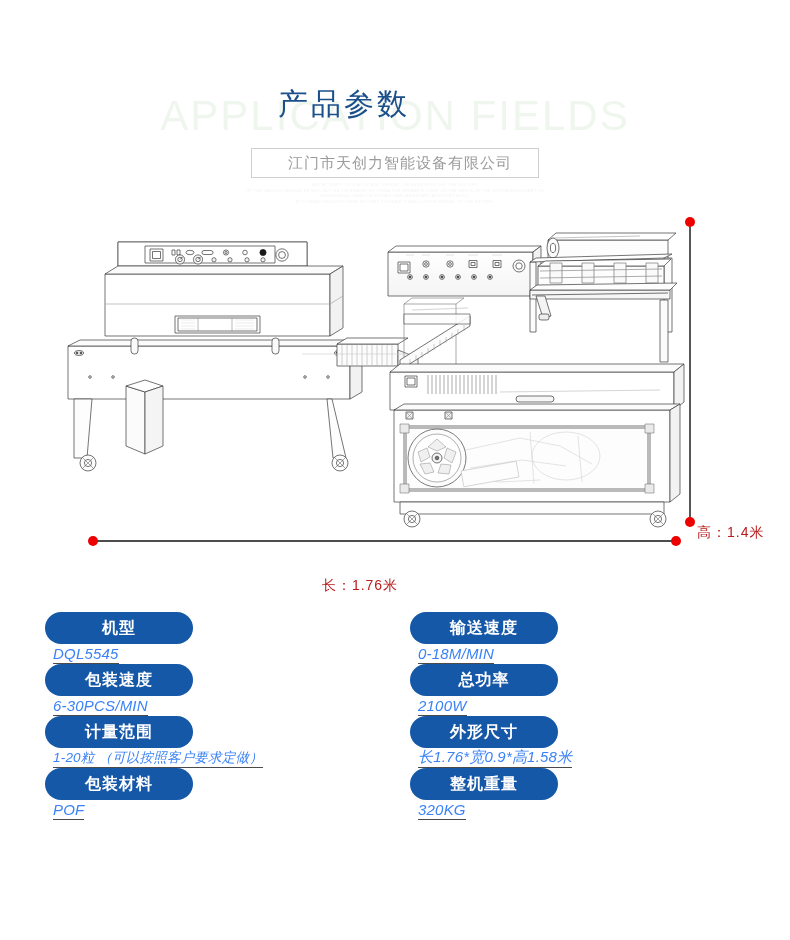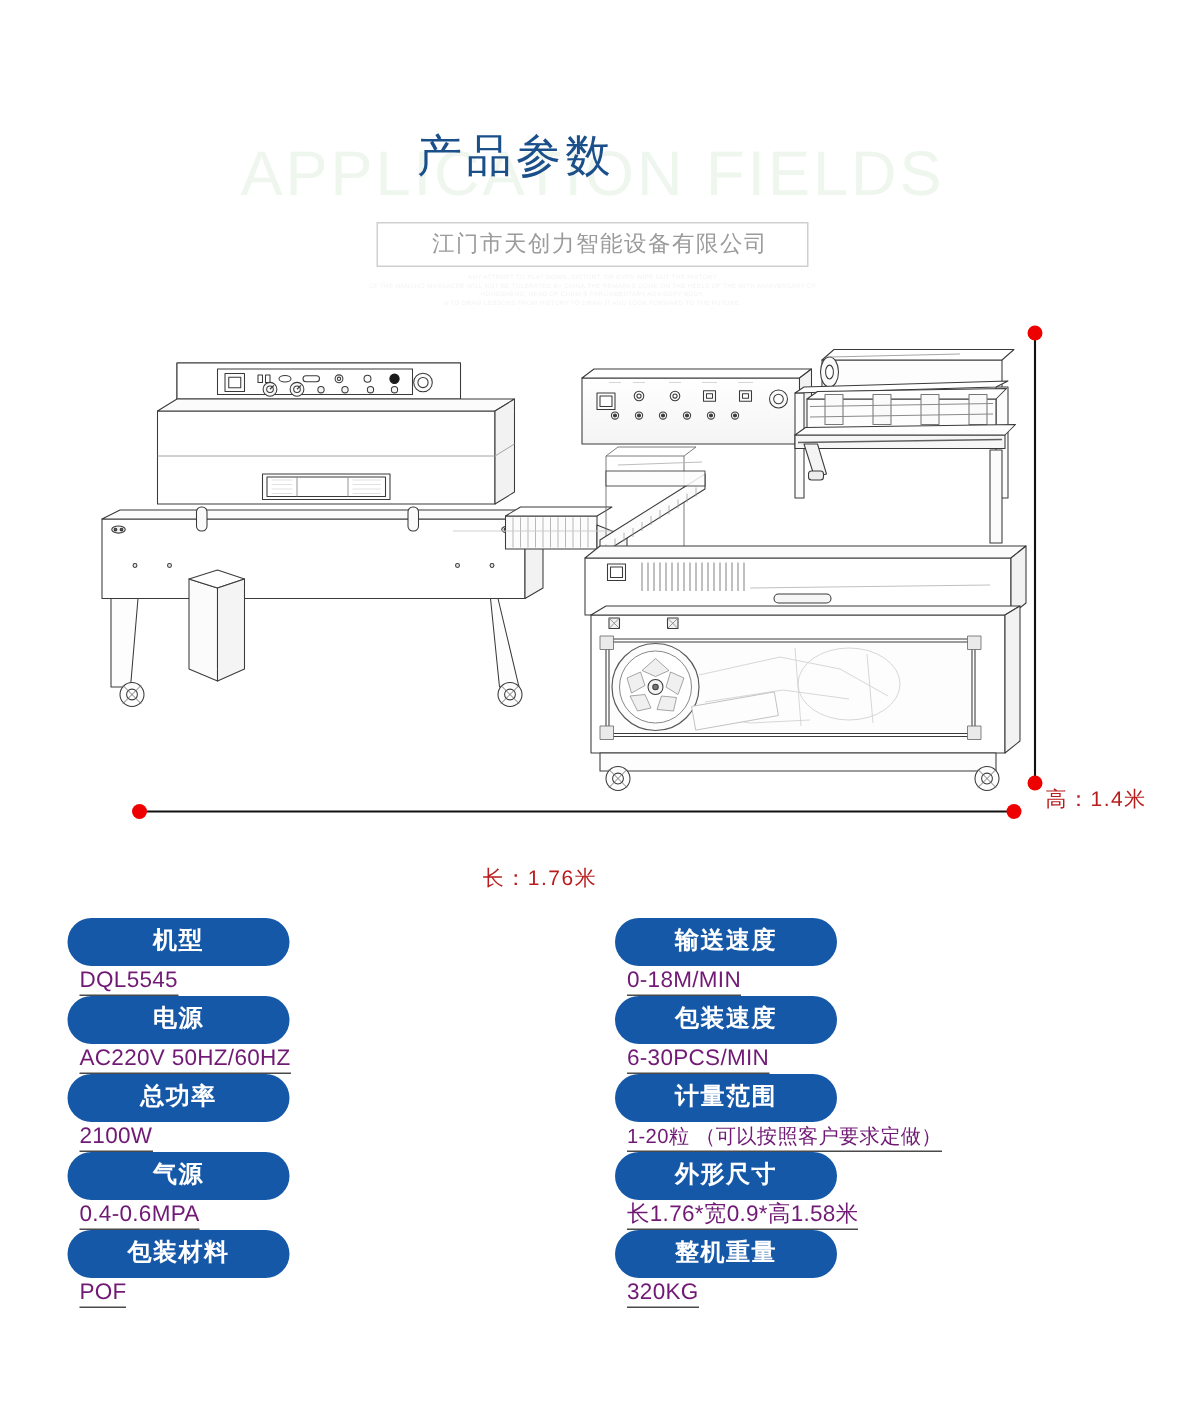--- a/index.html
+++ b/index.html
@@ -143,23 +143,24 @@
     flex: 1 1 auto;
     margin-left: 8px;
     border-bottom: 1.5px solid #4a4a4a;
     height: 40px;
     display: flex;
     align-items: center;
     box-sizing: border-box;
   }
   .spec-value {
     font-size: 15px;
-    color: #701a75;
+    color: #3b82f6;
     white-space: nowrap;
     letter-spacing: 0.2px;
+    font-style: italic;
   }
   .spec-value.small {
     font-size: 13.5px;
   }
 </style>
 </head>
 <body>
 
 <div class="header">
 
@@ -491,52 +492,40 @@
     </div>
   </div>
   <div class="spec-row">
     <div class="spec-label">输送速度</div>
     <div class="spec-value-wrap">
       <span class="spec-value">0-18M/MIN</span>
     </div>
   </div>
 
   <div class="spec-row">
-    <div class="spec-label">电源</div>
-    <div class="spec-value-wrap">
-      <span class="spec-value">AC220V 50HZ/60HZ</span>
-    </div>
-  </div>
-  <div class="spec-row">
     <div class="spec-label">包装速度</div>
     <div class="spec-value-wrap">
       <span class="spec-value">6-30PCS/MIN</span>
     </div>
   </div>
 
   <div class="spec-row">
     <div class="spec-label">总功率</div>
     <div class="spec-value-wrap">
       <span class="spec-value">2100W</span>
     </div>
   </div>
   <div class="spec-row">
     <div class="spec-label">计量范围</div>
     <div class="spec-value-wrap">
       <span class="spec-value small">1-20粒 （可以按照客户要求定做）</span>
     </div>
   </div>
 
   <div class="spec-row">
-    <div class="spec-label">气源</div>
-    <div class="spec-value-wrap">
-      <span class="spec-value">0.4-0.6MPA</span>
-    </div>
-  </div>
-  <div class="spec-row">
     <div class="spec-label">外形尺寸</div>
     <div class="spec-value-wrap">
       <span class="spec-value">长1.76*宽0.9*高1.58米</span>
     </div>
   </div>
 
   <div class="spec-row">
     <div class="spec-label">包装材料</div>
     <div class="spec-value-wrap">
       <span class="spec-value">POF</span>

